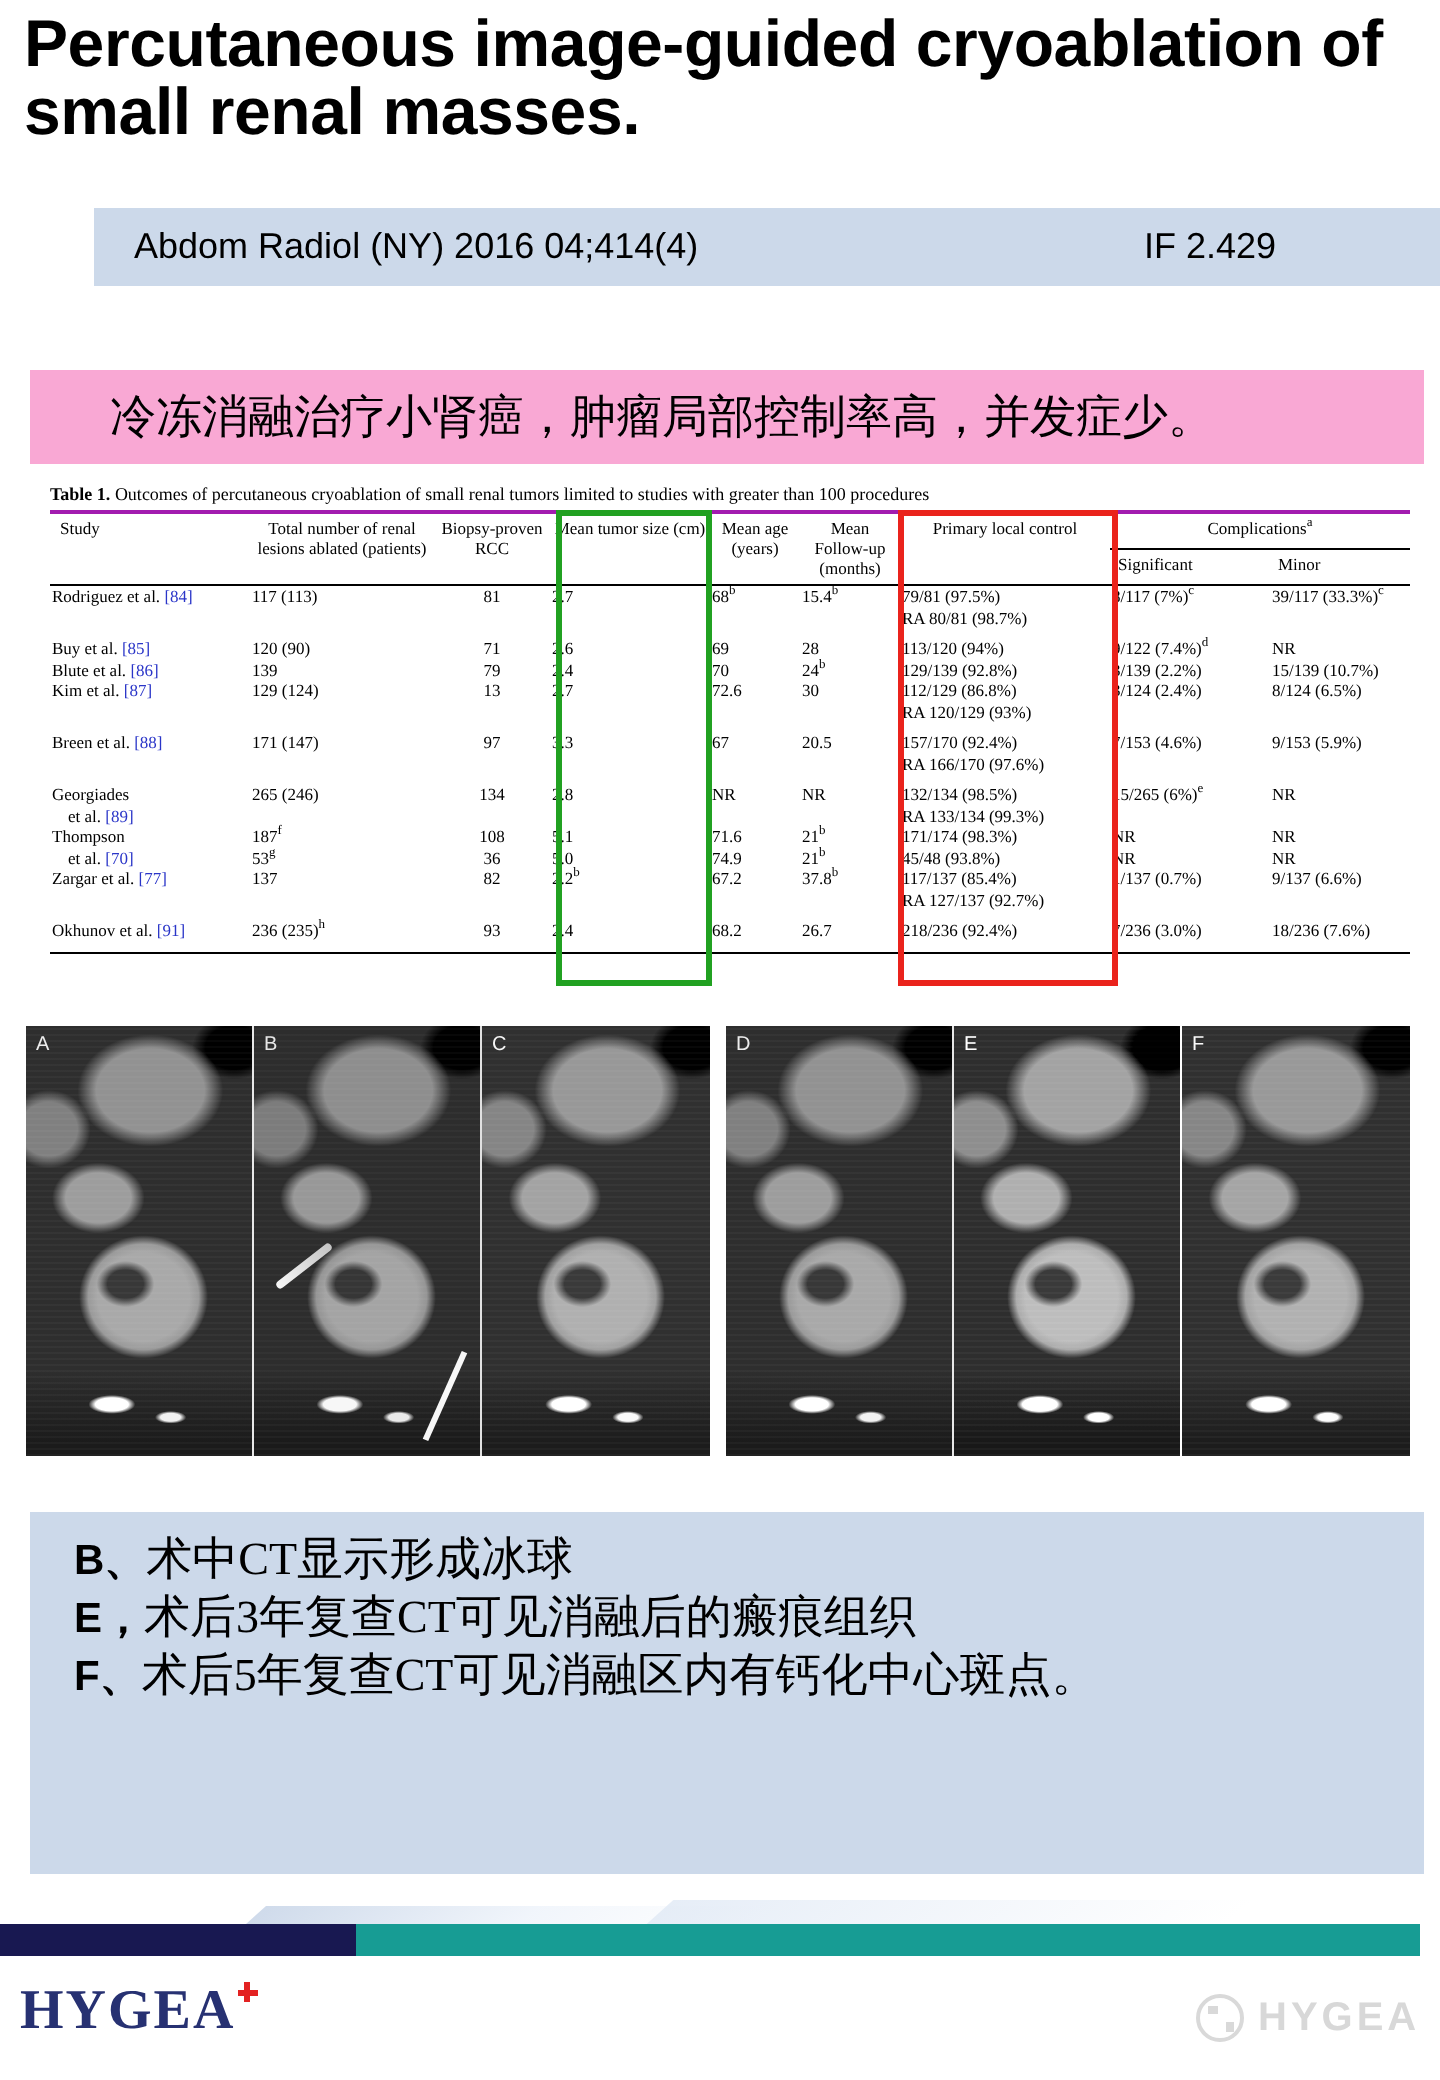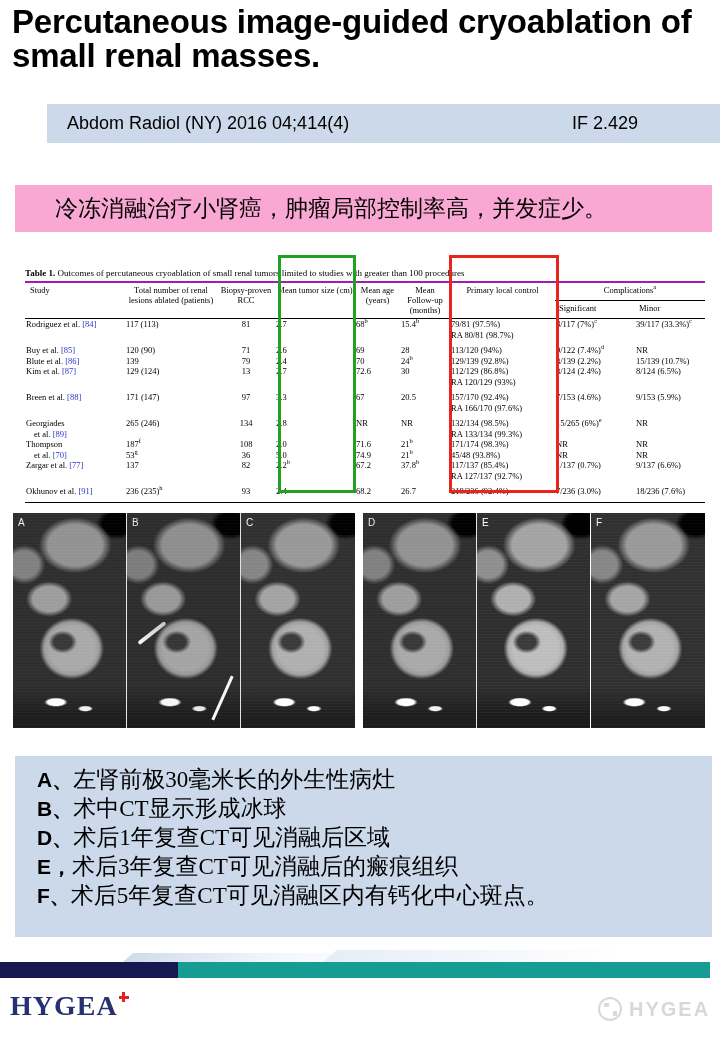--- a/index.html
+++ b/index.html
@@ -16,21 +16,21 @@
   .jif{position:absolute;left:525px;top:0;height:39px;line-height:39px;font-size:18px;}
 
   
   .sbar{position:absolute;left:15px;top:185px;width:697px;height:47px;background:#f9a8d4;}
   .stext{position:absolute;left:40px;top:0;height:47px;line-height:47px;font-size:23px;
          font-family:"Liberation Serif",serif;}
 
   
   .paper{position:absolute;left:25px;top:241px;width:680px;height:252px;
          font-family:"Liberation Serif",serif;font-size:8.5px;}
-  .caption{font-size:9px;line-height:12px;margin-bottom:2px;white-space:nowrap;margin-top:26px;}
+  .caption{font-size:9px;line-height:12px;margin-bottom:2px;white-space:nowrap;}
   .caption b{font-weight:700;}
   table.res{border-collapse:collapse;table-layout:fixed;width:680px;border-top:2px solid #a21caf;}
   table.res th{font-weight:400;font-size:8.5px;line-height:10px;vertical-align:top;
                padding:2px 1px 3px;border-bottom:1px solid #000;text-align:center;}
   table.res th.hstudy{text-align:left;padding-left:5px;}
   table.res th.sub{text-align:left;padding-left:4px;}
   table.res td{vertical-align:top;padding:0 1px;font-size:8.5px;line-height:10.5px;}
   .ln{white-space:nowrap;}
   .ln.indent{padding-left:8px;}
   td.c0{padding-left:5px;}
@@ -338,21 +338,21 @@
             </td>
             <td class="c1">
               <div class="ln">187<sup>f</sup></div>
               <div class="ln">53<sup>g</sup></div>
             </td>
             <td class="c2">
               <div class="ln">108</div>
               <div class="ln">36</div>
             </td>
             <td class="c3">
-              <div class="ln">2.0</div>
+              <div class="ln">5.1</div>
               <div class="ln">5.0</div>
             </td>
             <td class="c4">
               <div class="ln">71.6</div>
               <div class="ln">74.9</div>
             </td>
             <td class="c5">
               <div class="ln">21<sup>b</sup></div>
               <div class="ln">21<sup>b</sup></div>
             </td>
@@ -449,23 +449,21 @@
       </div>
       <div class="ct p5">
         <span class="ct-label">E</span>
       </div>
       <div class="ct p6">
         <span class="ct-label">F</span>
       </div>
     </div>
 
   <div class="annbox">
-      <div class="ann"><span class="pfx">A、</span><span class="atx">左肾前极30毫米长的外生性病灶</span></div>
       <div class="ann"><span class="pfx">B、</span><span class="atx">术中CT显示形成冰球</span></div>
-      <div class="ann"><span class="pfx">D、</span><span class="atx">术后1年复查CT可见消融后区域</span></div>
       <div class="ann"><span class="pfx">E，</span><span class="atx">术后3年复查CT可见消融后的瘢痕组织</span></div>
       <div class="ann"><span class="pfx">F、</span><span class="atx">术后5年复查CT可见消融区内有钙化中心斑点。</span></div>
     </div>
 
   <div class="swoosh1"></div>
   <div class="swoosh2"></div>
   <div class="bar-navy"></div>
   <div class="bar-teal"></div>
 
   <div class="logo"><span>HYGEA</span><span class="cross"></span></div>

